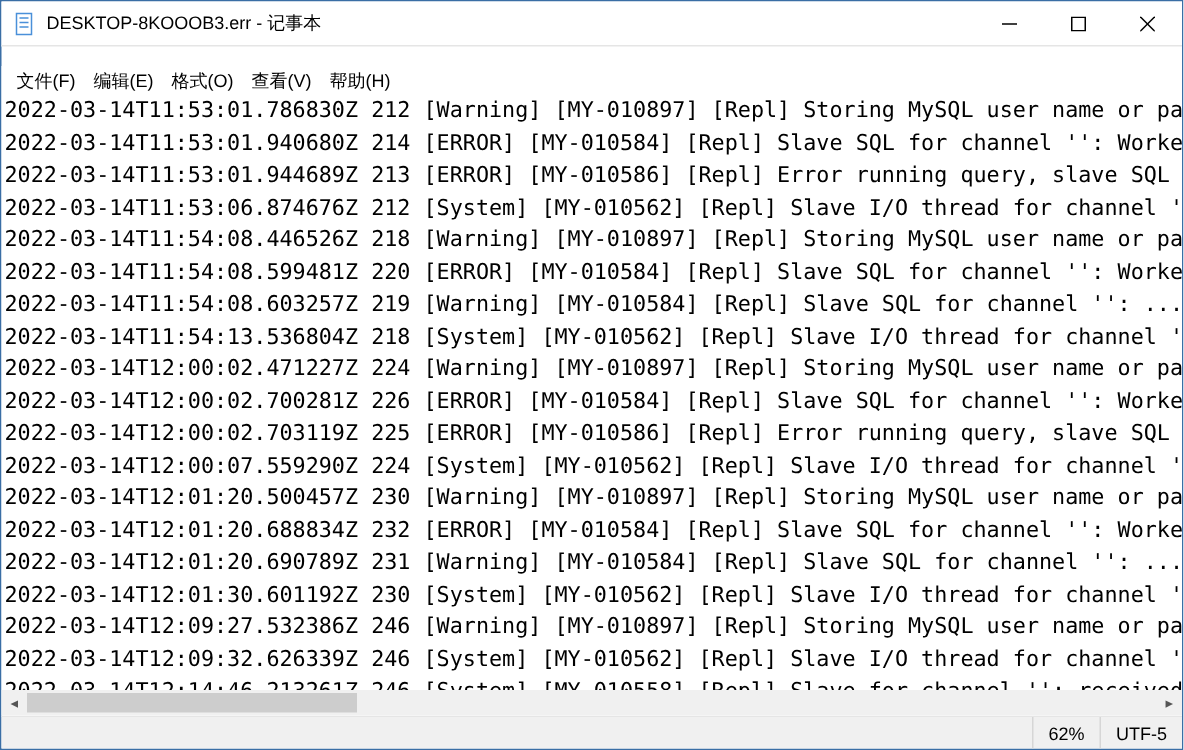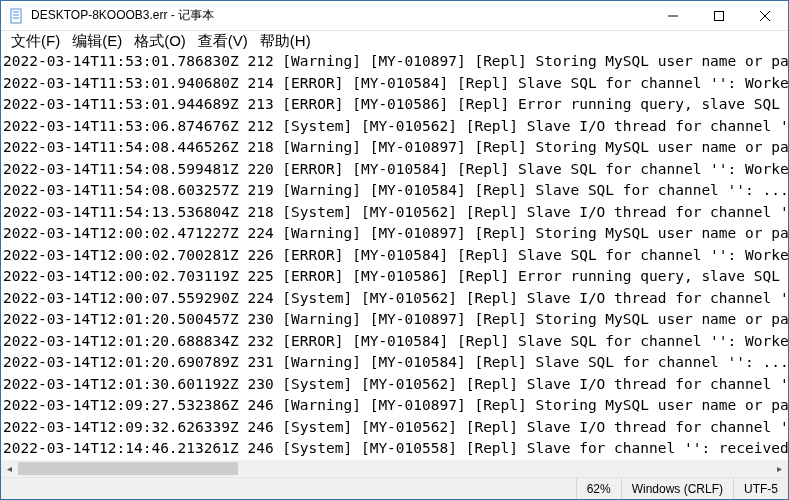--- a/index.html
+++ b/index.html
@@ -3,21 +3,21 @@
 <meta charset="utf-8">
 <style>
   * { margin: 0; padding: 0; box-sizing: border-box; }
   html, body { width: 789px; height: 500px; overflow: hidden; font-family: "Segoe UI", "Microsoft YaHei", sans-serif; background: #fff; }
   .window { width: 789px; height: 500px; display: flex; flex-direction: column; border: 1px solid #3a6ea5; background: #fff; }
   .titlebar { height: 30px; display: flex; align-items: center; background: #fff; border-bottom: 1px solid #e5e5e5; }
   .titlebar .app-icon { width: 16px; height: 16px; margin: 0 6px 0 8px; display: flex; align-items: center; justify-content: center; }
   .titlebar .app-icon svg { width: 16px; height: 16px; }
   .titlebar .title { flex: 1; font-size: 12px; color: #000000; }
   .winbtn { width: 46px; height: 30px; display: flex; align-items: center; justify-content: center; font-size: 12px; color: #000; }
-  .menubar { height: 20px; display: flex; align-items: center; padding: 0 4px; font-size: 15px; background: #fff; }
+  .menubar { height: 20px; display: flex; align-items: flex-start; padding: 0 4px; font-size: 12px; background: #fff; margin-top: 13px; }
   .menuitem { padding: 2px 6px; cursor: default; }
   .content-wrap { flex: 1; position: relative; overflow: hidden; background: #fff; }
   .content { position: absolute; left: 0; top: 0; right: 0; bottom: 17px; overflow: hidden; white-space: nowrap; font-family: "Microsoft YaHei", "SimSun", monospace; font-size: 14.5px; line-height: 21.5px; color: #000; padding: 0 2px; }
   .log-line { white-space: pre; }
   .hscroll { position: absolute; left: 0; right: 0; bottom: 0; height: 17px; background: #f0f0f0; display: flex; align-items: center; }
   .hscroll .arrow { width: 17px; height: 17px; display: flex; align-items: center; justify-content: center; color: #555; font-size: 10px; }
   .hscroll .track { flex: 1; height: 17px; position: relative; }
   .hscroll .thumb { position: absolute; left: 0; top: 2px; width: 220px; height: 13px; background: #cdcdcd; }
   .statusbar { height: 22px; border-top: 1px solid #e5e5e5; display: flex; align-items: center; font-size: 12px; background: #f0f0f0; }
   .statusbar .seg { padding: 0 10px; border-left: 1px solid #d6d6d6; height: 100%; display: flex; align-items: center; }
@@ -93,17 +93,16 @@
       <div class="track">
         <div class="thumb"></div>
       </div>
       <div class="arrow">▸</div>
     </div>
   </div>
 
   <div class="statusbar">
     <div class="spacer"></div>
     <div class="seg">62%</div>
-    <div class="seg">Windows (CRLF)</div>
     <div class="seg">UTF-5</div>
   </div>
 
 </div>
 
 </body></html>

